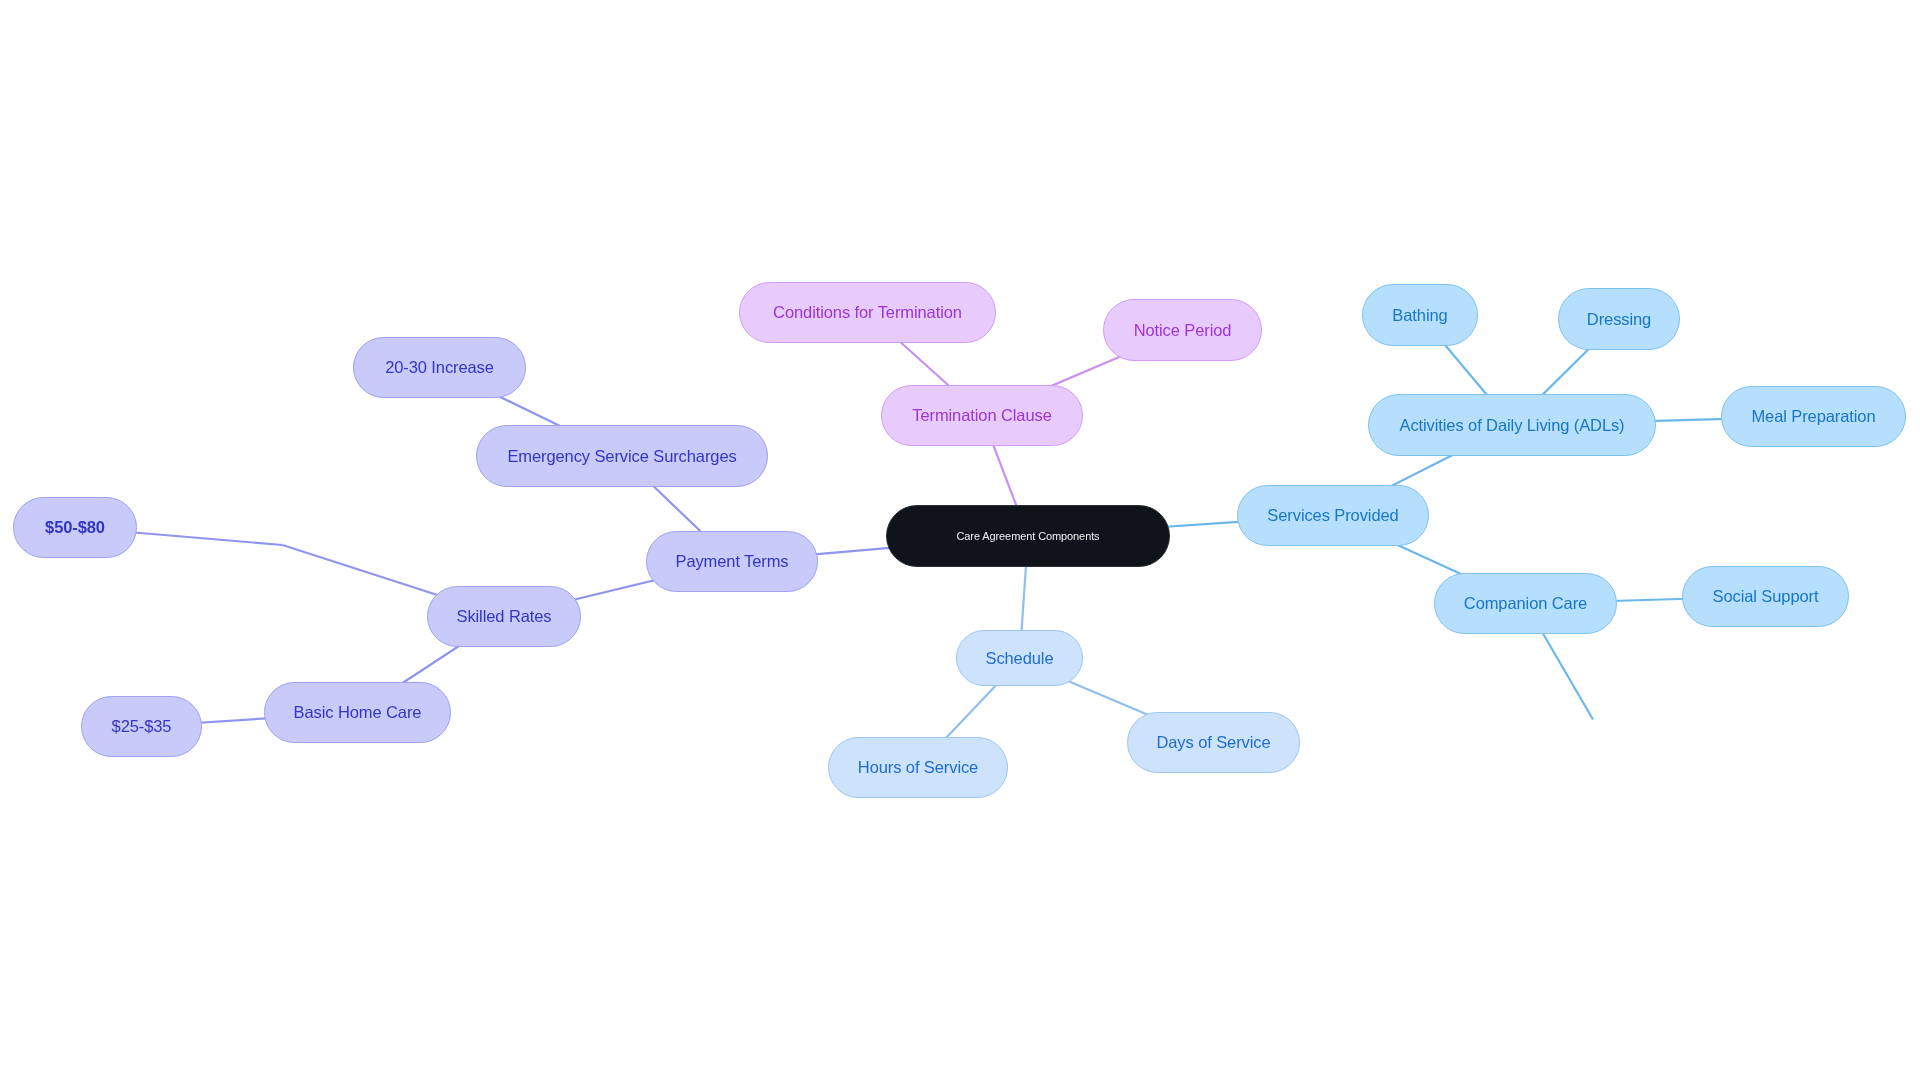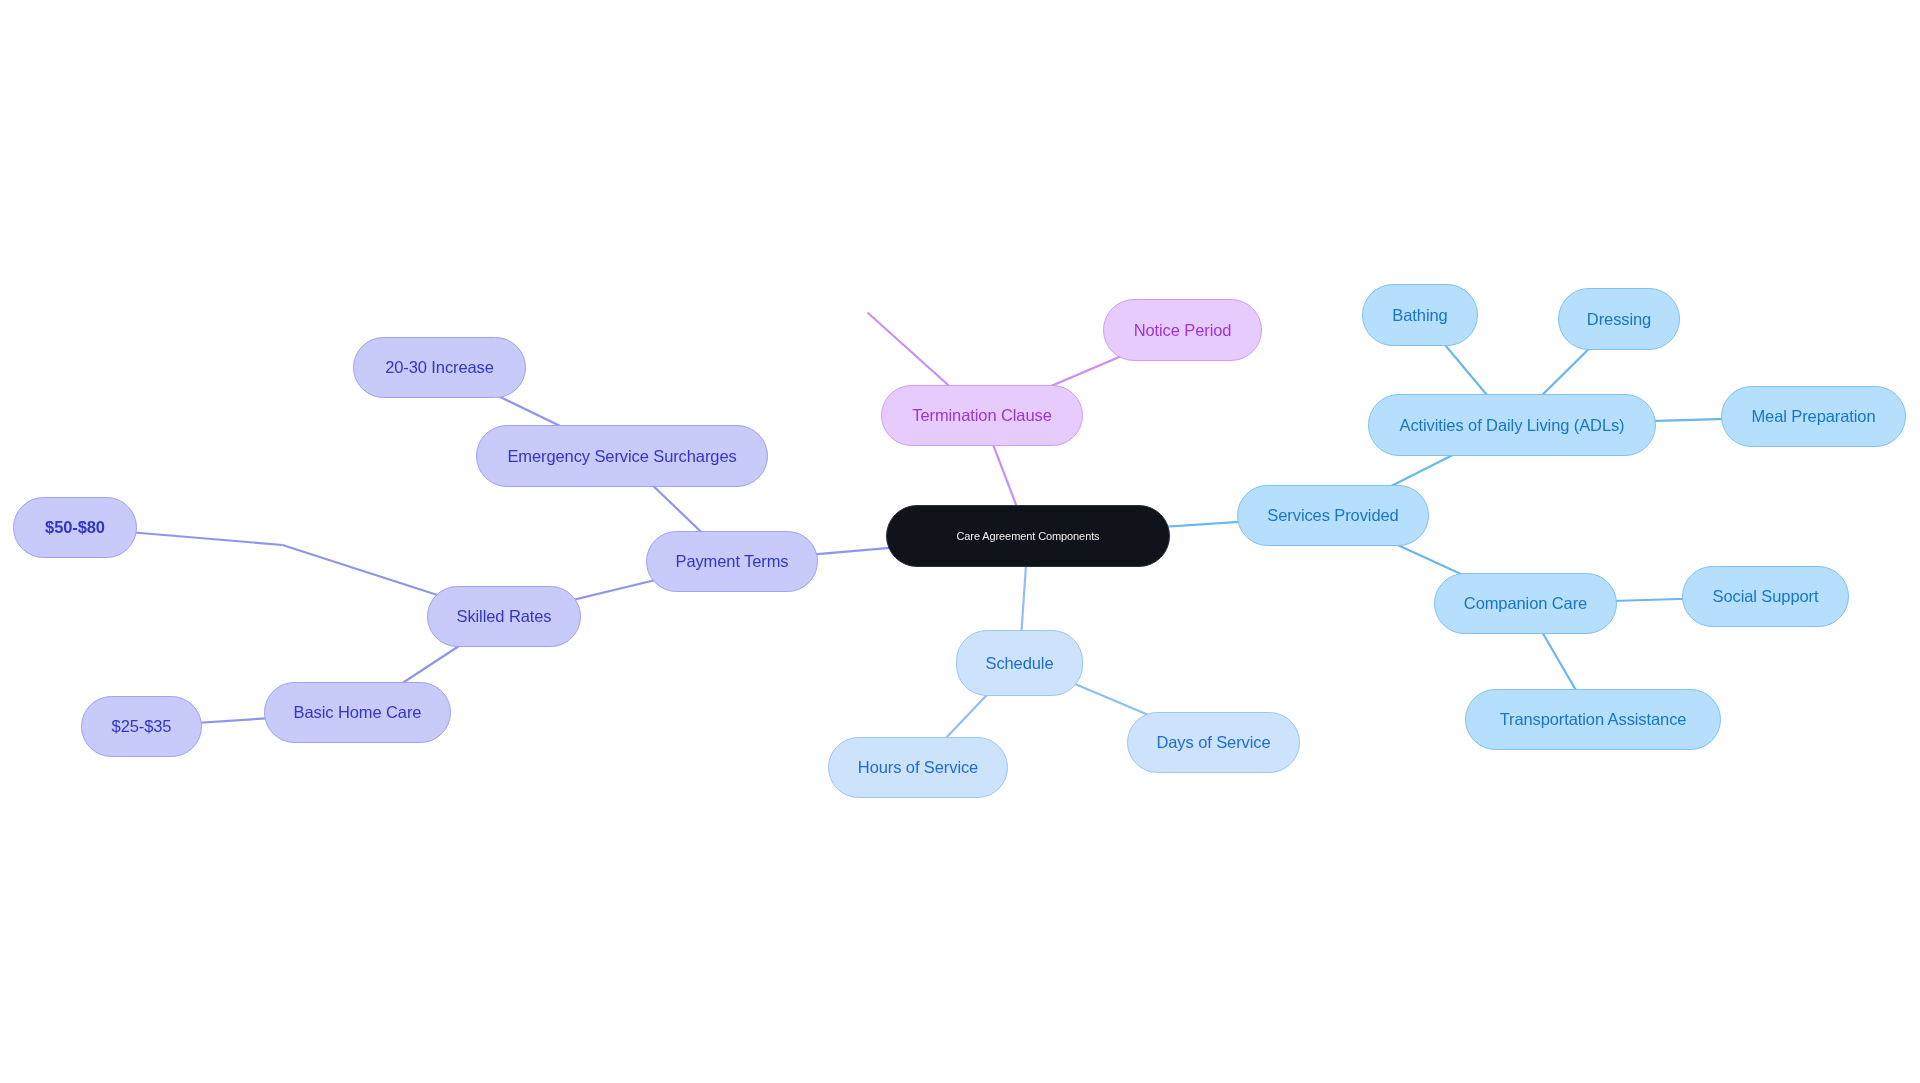--- a/index.html
+++ b/index.html
@@ -75,25 +75,28 @@
   <div class="node pay" style="left:264px; top:682px; width:187px; height:61px;">
     <span>Basic Home Care</span>
   </div>
   <div class="node pay" style="left:81px; top:696px; width:121px; height:61px;">
     <span>$25-$35</span>
   </div>
 
   <div class="node term" style="left:881px; top:385px; width:202px; height:61px;">
     <span>Termination Clause</span>
   </div>
+  <div class="node term" style="left:739px; top:282px; width:257px; height:61px;">
+    <span>Conditions for Termination</span>
+  </div>
   <div class="node term" style="left:1103px; top:299px; width:159px; height:62px;">
     <span>Notice Period</span>
   </div>
 
-  <div class="node sched" style="left:956px; top:630px; width:127px; height:66px;">
+  <div class="node sched" style="left:956px; top:630px; width:127px; height:56px;">
     <span>Schedule</span>
   </div>
   <div class="node sched" style="left:828px; top:737px; width:180px; height:61px;">
     <span>Hours of Service</span>
   </div>
   <div class="node sched" style="left:1127px; top:712px; width:173px; height:61px;justify-content:center;">
     <span>Days of Service</span>
   </div>
 
   <div class="node serv" style="left:1237px; top:485px; width:192px; height:61px;">
@@ -110,16 +113,13 @@
   </div>
   <div class="node serv" style="left:1721px; top:386px; width:185px; height:61px;">
     <span>Meal Preparation</span>
   </div>
   <div class="node serv" style="left:1434px; top:573px; width:183px; height:61px;">
     <span>Companion Care</span>
   </div>
   <div class="node serv" style="left:1682px; top:566px; width:167px; height:61px;">
     <span>Social Support</span>
   </div>
-  <div class="node serv" style="left:1465px; top:689px; width:256px; height:61px;">
-    <span>Transportation Assistance</span>
-  </div>
 </div>
 
 </body></html>

